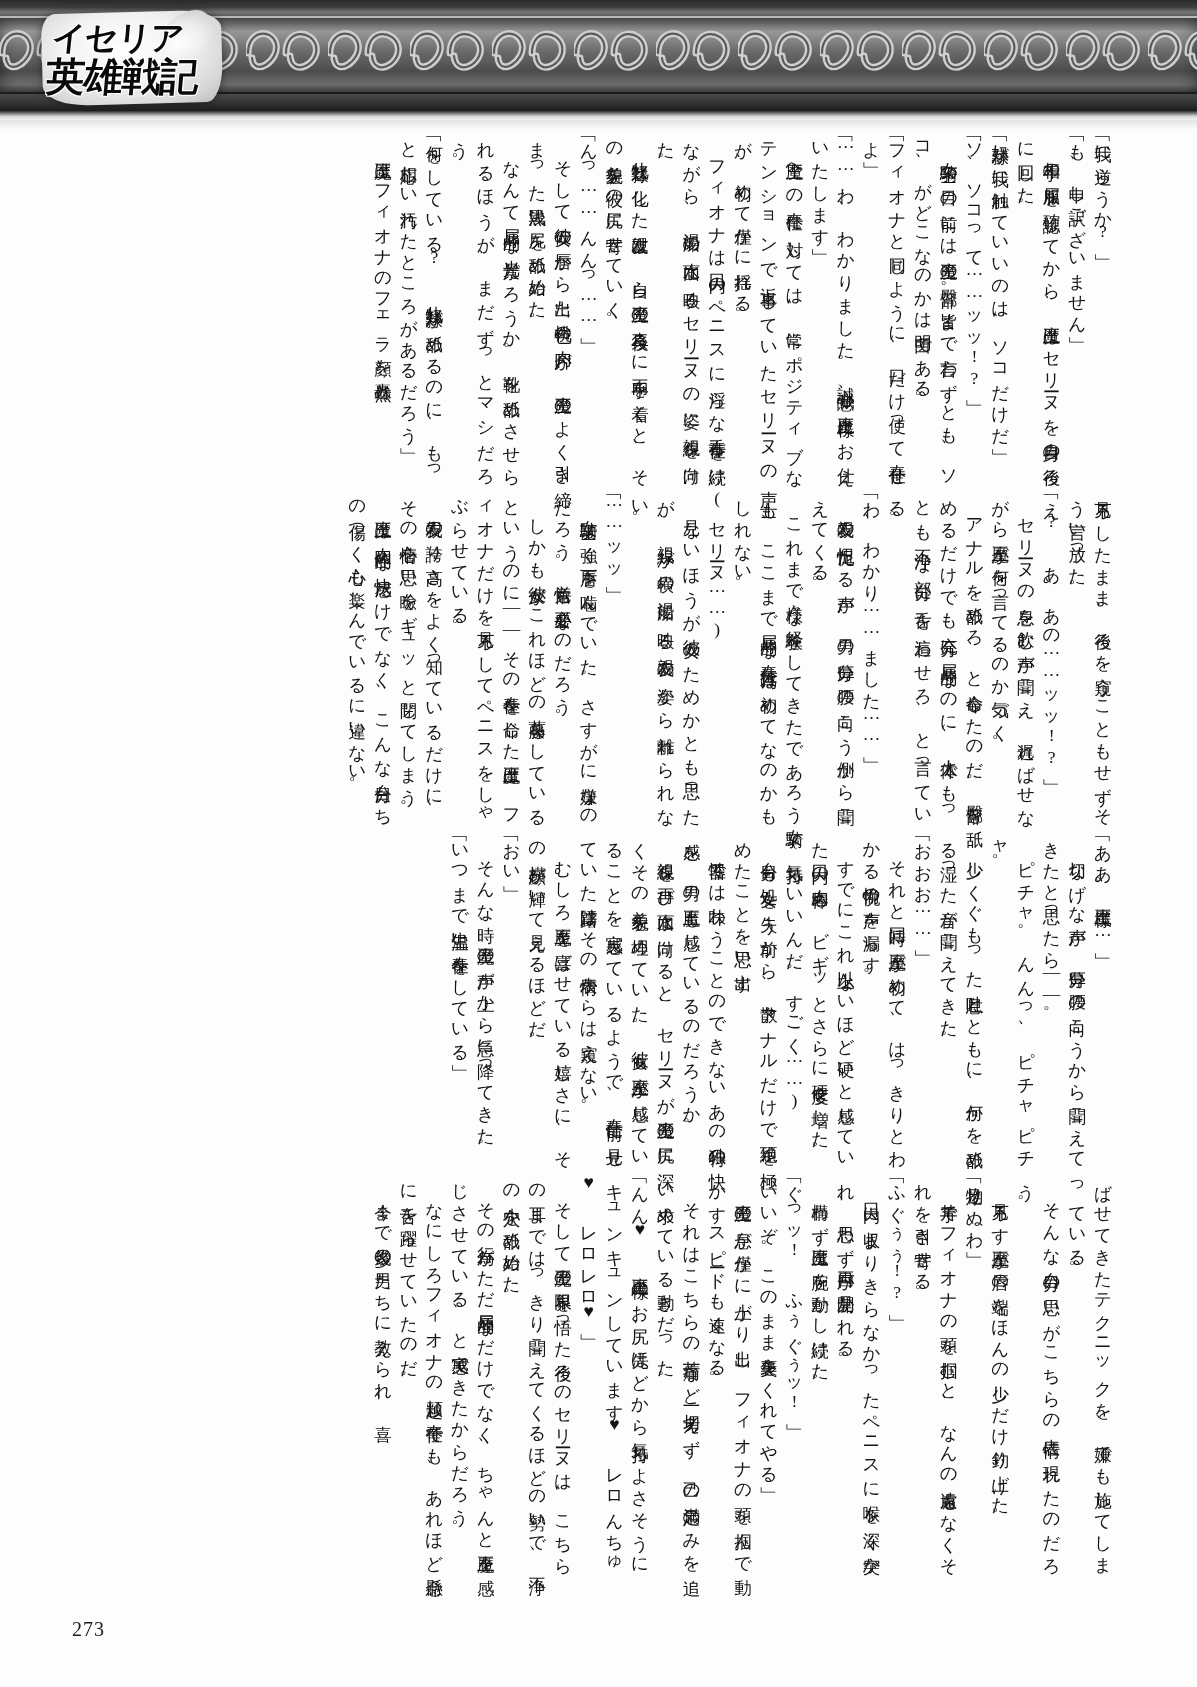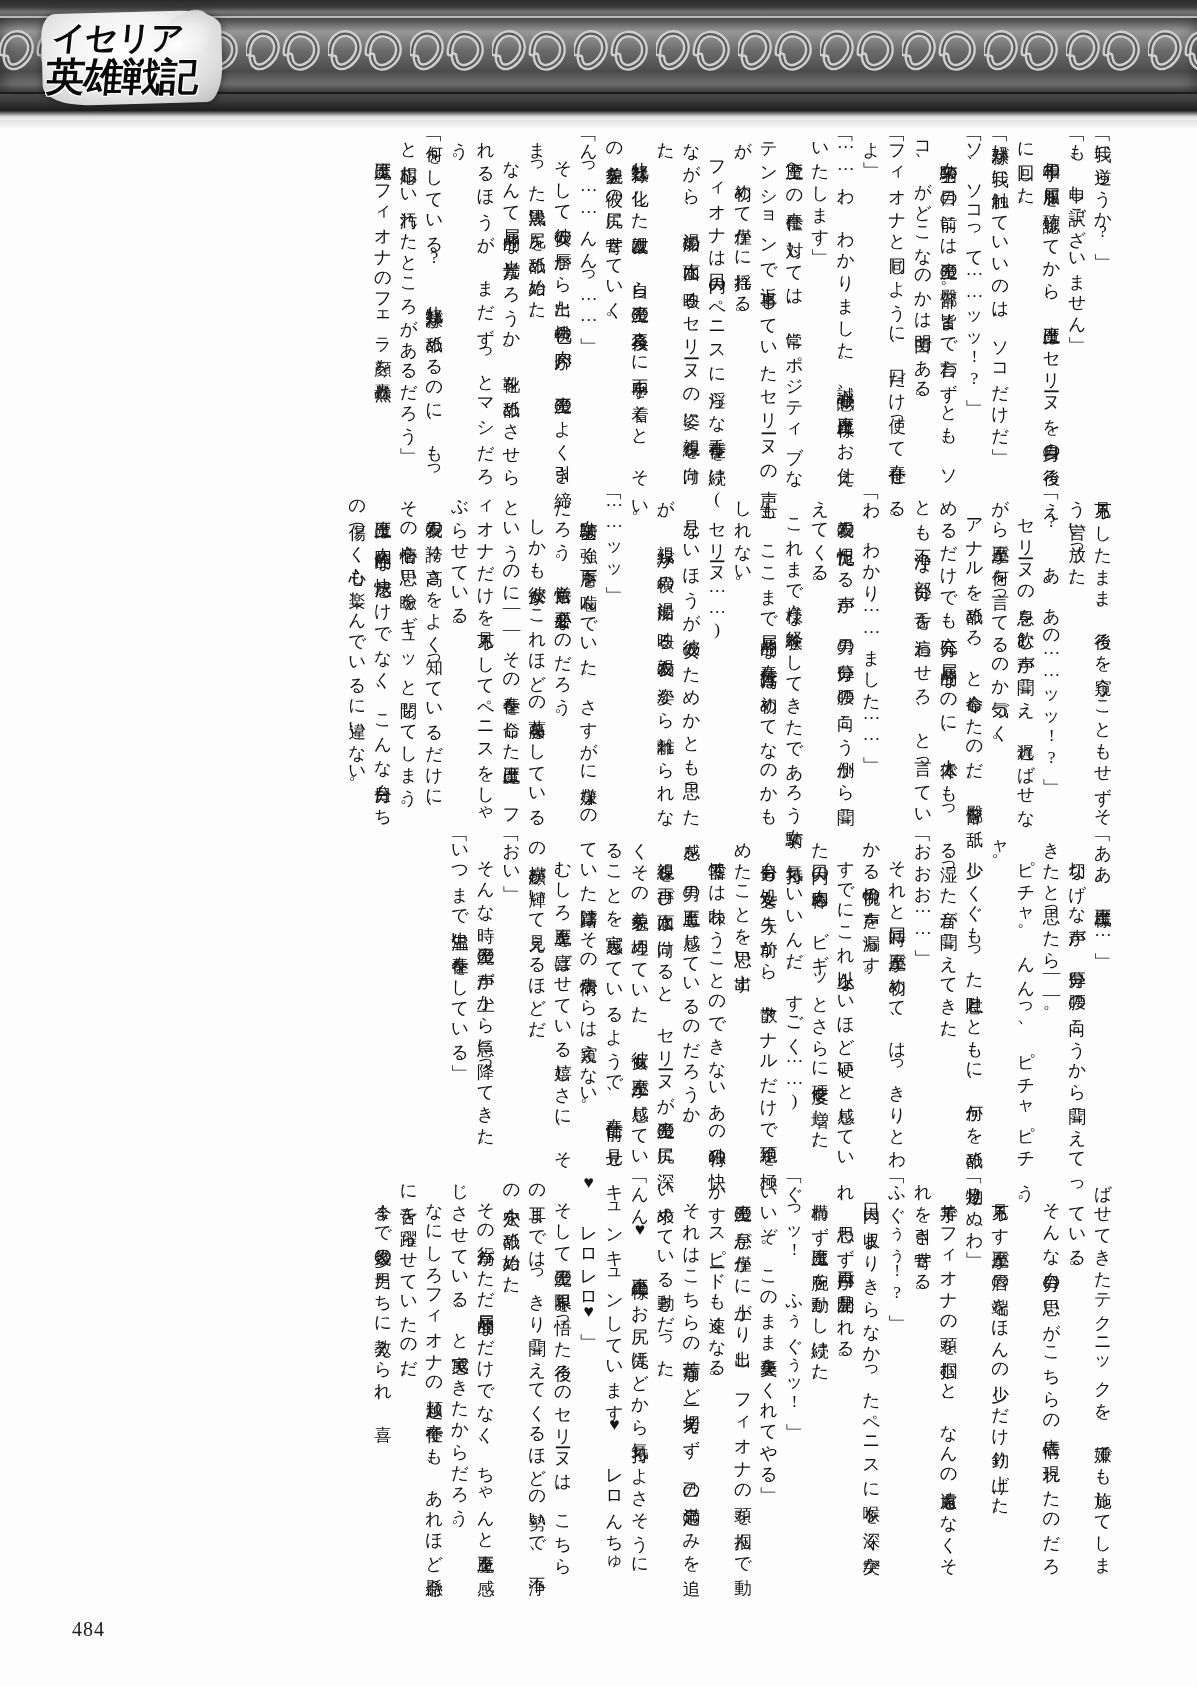--- a/index.html
+++ b/index.html
@@ -425,15 +425,15 @@
       <p>それはこちらの苦痛など一切考えず、己の満足のみを追い求めている動きだった。</p>
       <p class="noindent">「んん♥ 魔王様のお尻、先ほどから気持ちよさそうにキュンキュンしています♥ レロんちゅ♥ レロレロ♥」</p>
       <p>そして魔王の限界を悟った後ろのセリーヌは、こちらの耳まではっきり聞こえてくるほどの勢いで、不浄の小穴を舐め始めた。</p>
       <p>その行為がただ屈辱的なだけでなく、ちゃんと魔王を感じさせている、と実感できたからだろう。</p>
       <p>なにしろフィオナの頬越し奉仕でも、あれほど懸命に舌を躍らせていたのだ。</p>
       <p>今まで幾多の男たちに教えられ、喜</p>
     </div>
 
   </div>
 
-  <div class="page-number">484</div>
+  <div class="page-number">273</div>
 
 </div>
 
 </body></html>

